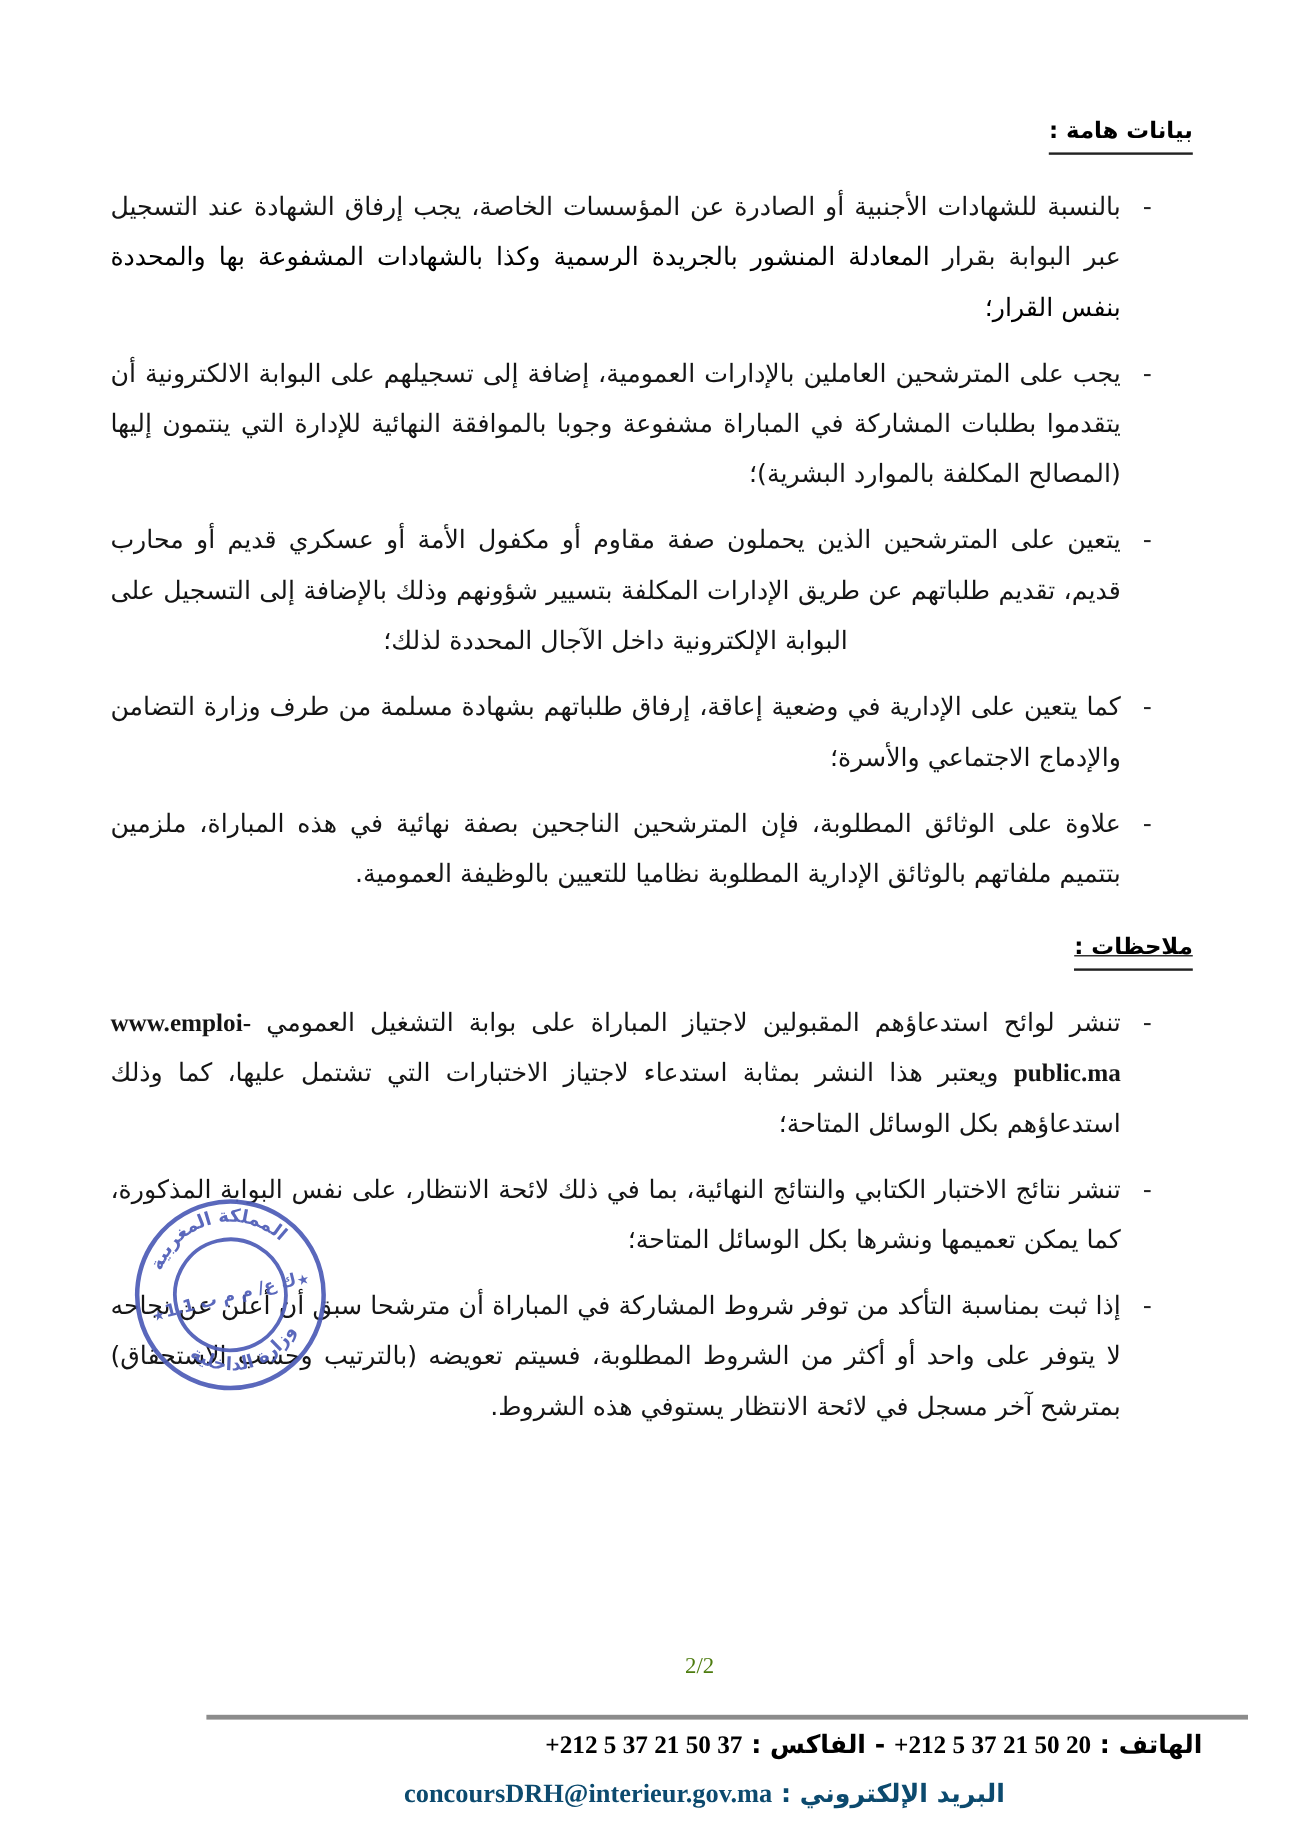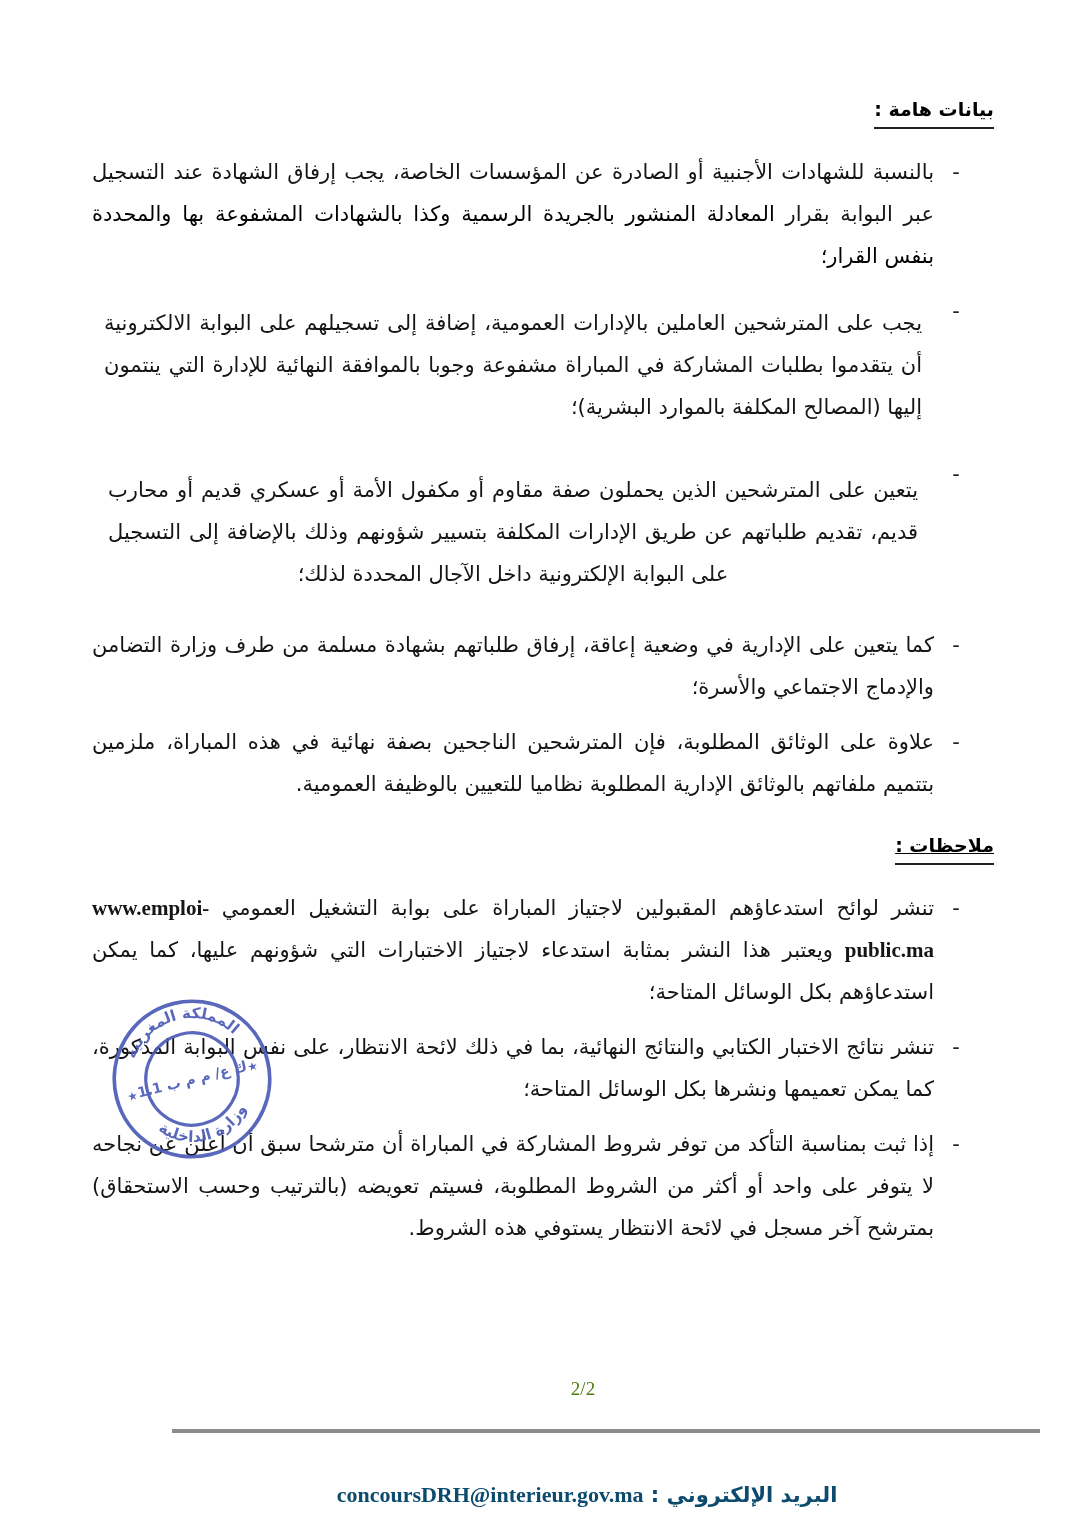--- a/index.html
+++ b/index.html
@@ -77,26 +77,26 @@
       <h2 class="section-heading">بيانات هامة :</h2>
       <div class="bullet-list">
 
         <div class="bullet">
           <span class="marker">-</span>
           <p class="btext" style="margin:0"><span>بالنسبة للشهادات الأجنبية أو الصادرة عن المؤسسات الخاصة، يجب إرفاق الشهادة عند التسجيل عبر البوابة بقرار </span><b>المعادلة المنشور بالجريدة الرسمية وكذا بالشهادات المشفوعة بها والمحددة بنفس القرار؛</b></p>
         </div>
 
         <div class="bullet">
           <span class="marker">-</span>
-          <p class="btext" style="margin:12px">يجب على المترشحين العاملين بالإدارات العمومية، إضافة إلى تسجيلهم على البوابة الالكترونية أن يتقدموا بطلبات المشاركة في المباراة مشفوعة وجوبا بالموافقة النهائية للإدارة التي ينتمون إليها (المصالح المكلفة بالموارد البشرية)؛</p>
+          <p class="btext" style="margin:0">يجب على المترشحين العاملين بالإدارات العمومية، إضافة إلى تسجيلهم على البوابة الالكترونية أن يتقدموا بطلبات المشاركة في المباراة مشفوعة وجوبا بالموافقة النهائية للإدارة التي ينتمون إليها (المصالح المكلفة بالموارد البشرية)؛</p>
         </div>
 
         <div class="bullet">
           <span class="marker">-</span>
-          <p class="btext center-last" style="margin:16px">يتعين على المترشحين الذين يحملون صفة مقاوم أو مكفول الأمة أو عسكري قديم أو محارب قديم، تقديم طلباتهم عن طريق الإدارات المكلفة بتسيير شؤونهم وذلك بالإضافة إلى التسجيل على البوابة الإلكترونية داخل الآجال المحددة لذلك؛</p>
+          <p class="btext center-last" style="margin:0">يتعين على المترشحين الذين يحملون صفة مقاوم أو مكفول الأمة أو عسكري قديم أو محارب قديم، تقديم طلباتهم عن طريق الإدارات المكلفة بتسيير شؤونهم وذلك بالإضافة إلى التسجيل على البوابة الإلكترونية داخل الآجال المحددة لذلك؛</p>
         </div>
 
         <div class="bullet">
           <span class="marker">-</span>
           <p class="btext" style="margin:0">كما يتعين على الإدارية في وضعية إعاقة، إرفاق طلباتهم بشهادة مسلمة من طرف وزارة التضامن والإدماج الاجتماعي والأسرة؛</p>
         </div>
 
         <div class="bullet">
           <span class="marker">-</span>
           <p class="btext" style="margin:0">علاوة على الوثائق المطلوبة، فإن المترشحين الناجحين بصفة نهائية في هذه المباراة، ملزمين بتتميم ملفاتهم بالوثائق الإدارية المطلوبة نظاميا للتعيين بالوظيفة العمومية.</p>
@@ -104,21 +104,21 @@
 
       </div>
     </div>
 
     <div class="section notes">
       <h2 class="section-heading">ملاحظات :</h2>
       <div class="bullet-list">
 
         <div class="bullet">
           <span class="marker">-</span>
-          <p class="btext" style="margin:0"><span>تنشر لوائح استدعاؤهم المقبولين لاجتياز المباراة على بوابة التشغيل العمومي </span><span class="latin" dir="ltr">www.emploi-public.ma</span><span> ويعتبر هذا النشر بمثابة استدعاء لاجتياز الاختبارات التي شؤونهم عليها، كما يمكن استدعاؤهم بكل الوسائل المتاحة؛</span></p>
+          <p class="btext" style="margin:0"><span>تنشر لوائح استدعاؤهم المقبولين لاجتياز المباراة على بوابة التشغيل العمومي </span><span class="latin" dir="ltr">www.emploi-public.ma</span><span> ويعتبر هذا النشر بمثابة استدعاء لاجتياز الاختبارات التي تشتمل عليها، كما وذلك استدعاؤهم بكل الوسائل المتاحة؛</span></p>
         </div>
 
         <div class="bullet">
           <span class="marker">-</span>
           <p class="btext" style="margin:0">تنشر نتائج الاختبار الكتابي والنتائج النهائية، بما في ذلك لائحة الانتظار، على نفس البوابة المذكورة، كما يمكن تعميمها ونشرها بكل الوسائل المتاحة؛</p>
         </div>
 
         <div class="bullet">
           <span class="marker">-</span>
           <p class="btext" style="margin:0">إذا ثبت بمناسبة التأكد من توفر شروط المشاركة في المباراة أن مترشحا سبق أن أعلن عن نجاحه لا يتوفر على واحد أو أكثر من الشروط المطلوبة، فسيتم تعويضه (بالترتيب وحسب الاستحقاق) بمترشح آخر مسجل في لائحة الانتظار يستوفي هذه الشروط.</p>
@@ -146,16 +146,17 @@
       <text x="21" y="86" font-size="11" fill="#4d5cb7" text-anchor="middle">★</text>
       <text x="139" y="86" font-size="11" fill="#4d5cb7" text-anchor="middle">★</text>
     </svg>
   </div>
 
   <div class="page-number">2/2</div>
 
 
   <div class="footer-rule"></div>
 
+  <div class="phone-line"><span>الهاتف : </span><span class="num" dir="ltr">+212 5 37 21 50 20</span><span> - </span><span>الفاكس : </span><span class="num" dir="ltr">+212 5 37 21 50 37</span></div>
 
   <div class="email-line"><span>البريد الإلكتروني : </span><span class="latin" dir="ltr">concoursDRH@interieur.gov.ma</span></div>
 
 </div>
 
 </body></html>

